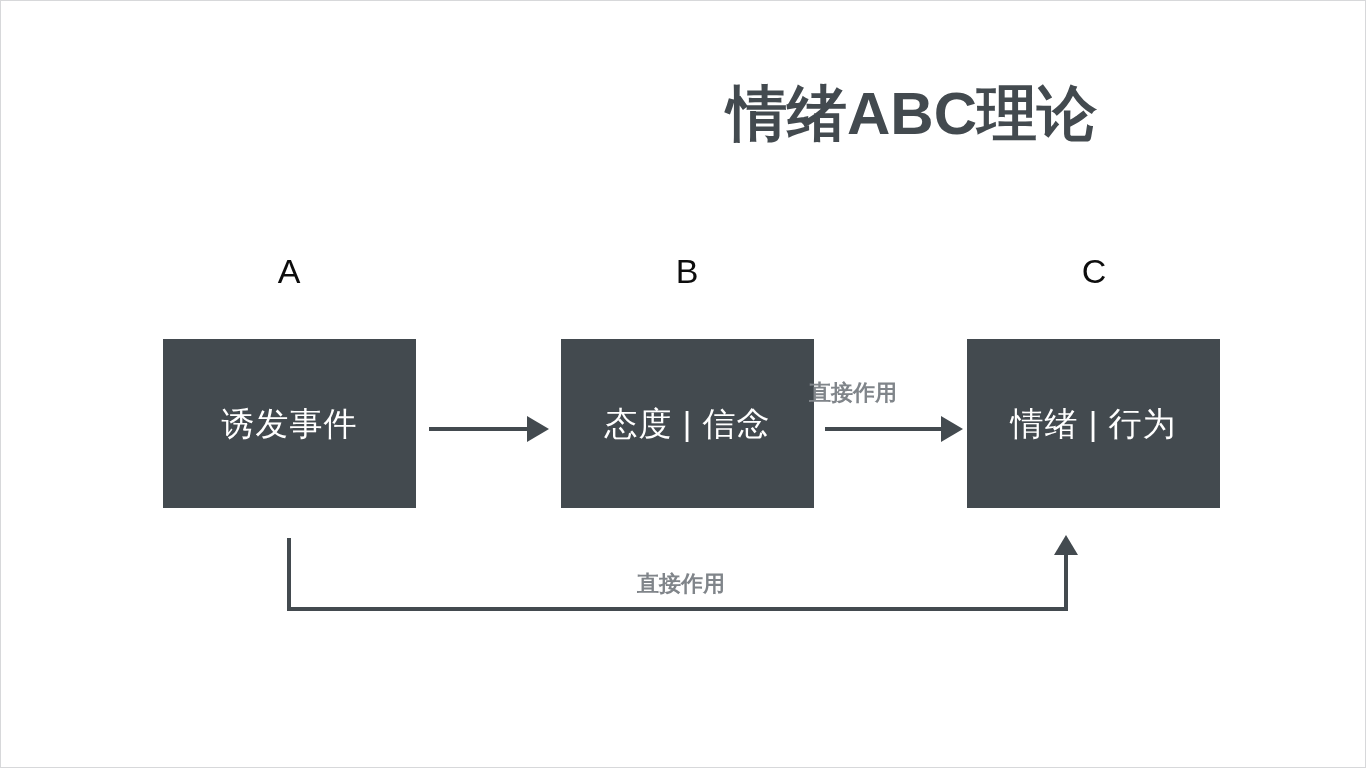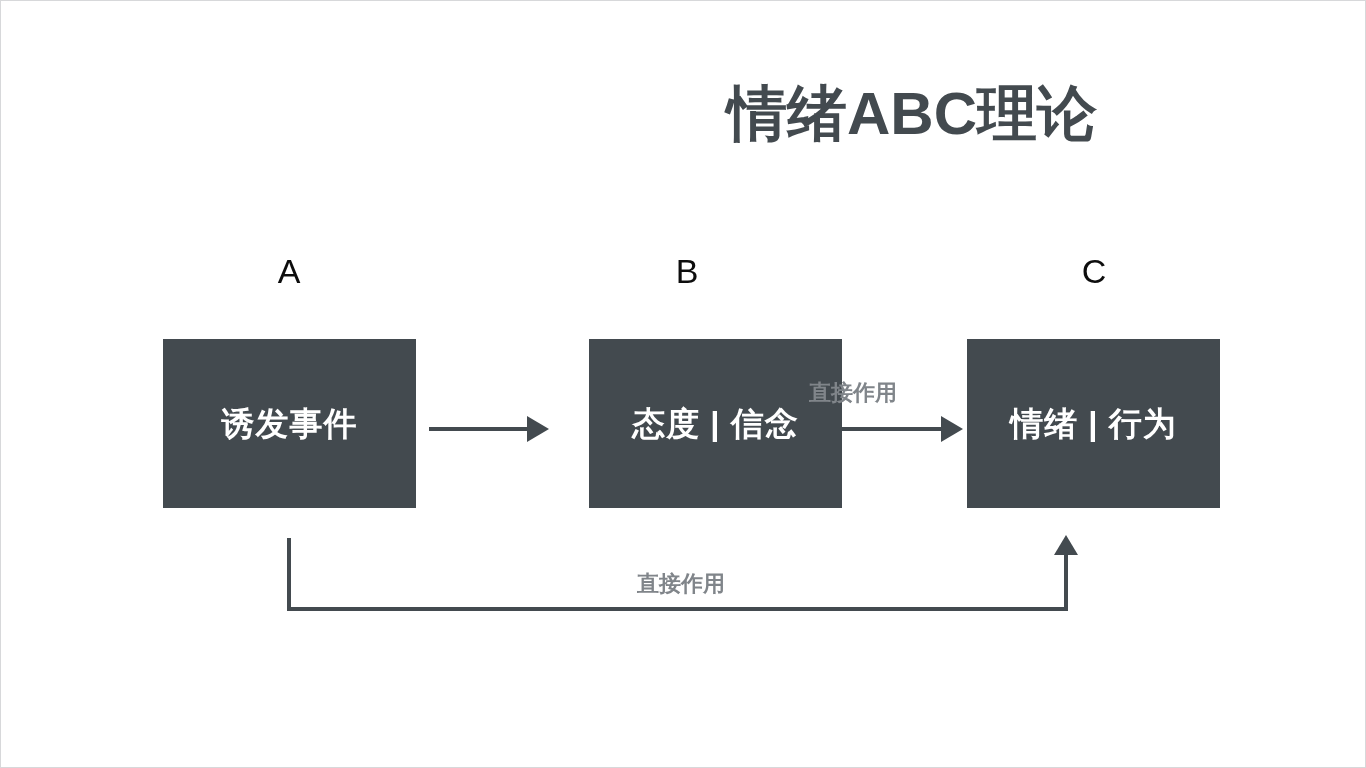--- a/index.html
+++ b/index.html
@@ -56,28 +56,28 @@
   .node-box {
     position: absolute;
     top: 338px;
     height: 169px;
     background: #434a4f;
     display: flex;
     align-items: center;
     justify-content: center;
   }
   .node-box.a { left: 162px; width: 253px; }
-  .node-box.b { left: 560px; width: 253px; margin-left: 28px; }
+  .node-box.b { left: 560px; width: 253px; }
   .node-box.c { left: 966px; width: 253px; align-items: center; }
 
   .node-label {
     color: #ffffff;
     font-size: 33px;
     line-height: 42px;
-    font-weight: bold;
+    font-weight: normal;
     white-space: nowrap;
     letter-spacing: 1px;
   }
 
   
   .arrow {
     position: absolute;
     height: 26px;
   }
   .arrow.ab { left: 428px; top: 415px; width: 122px; }

